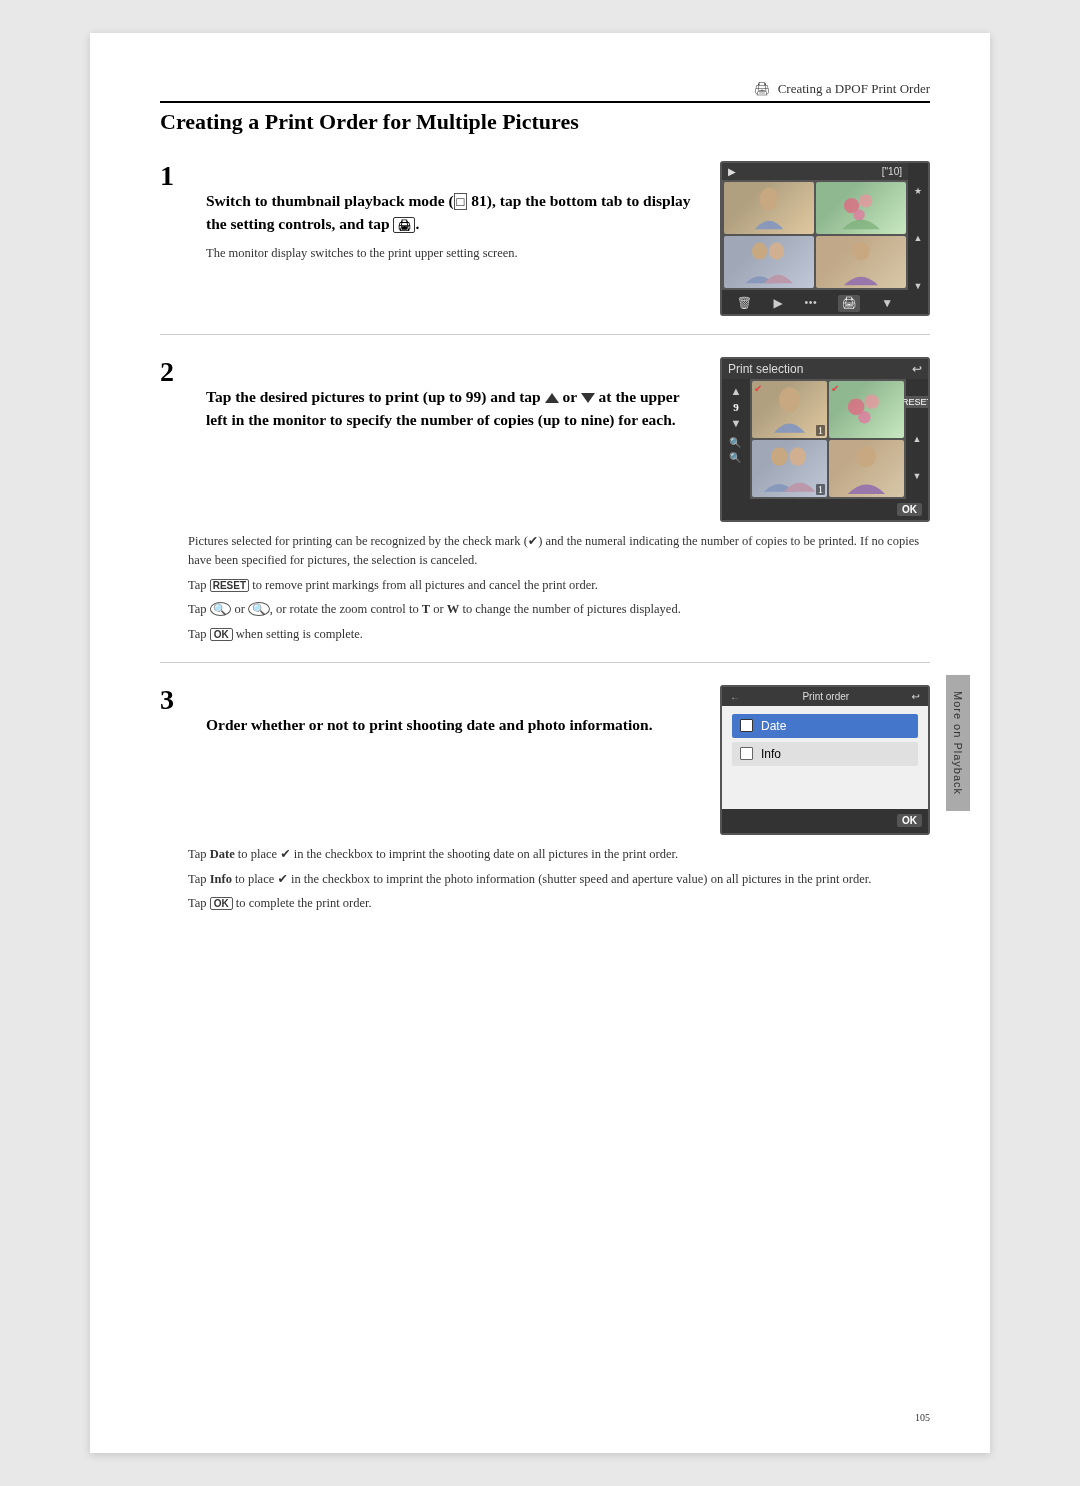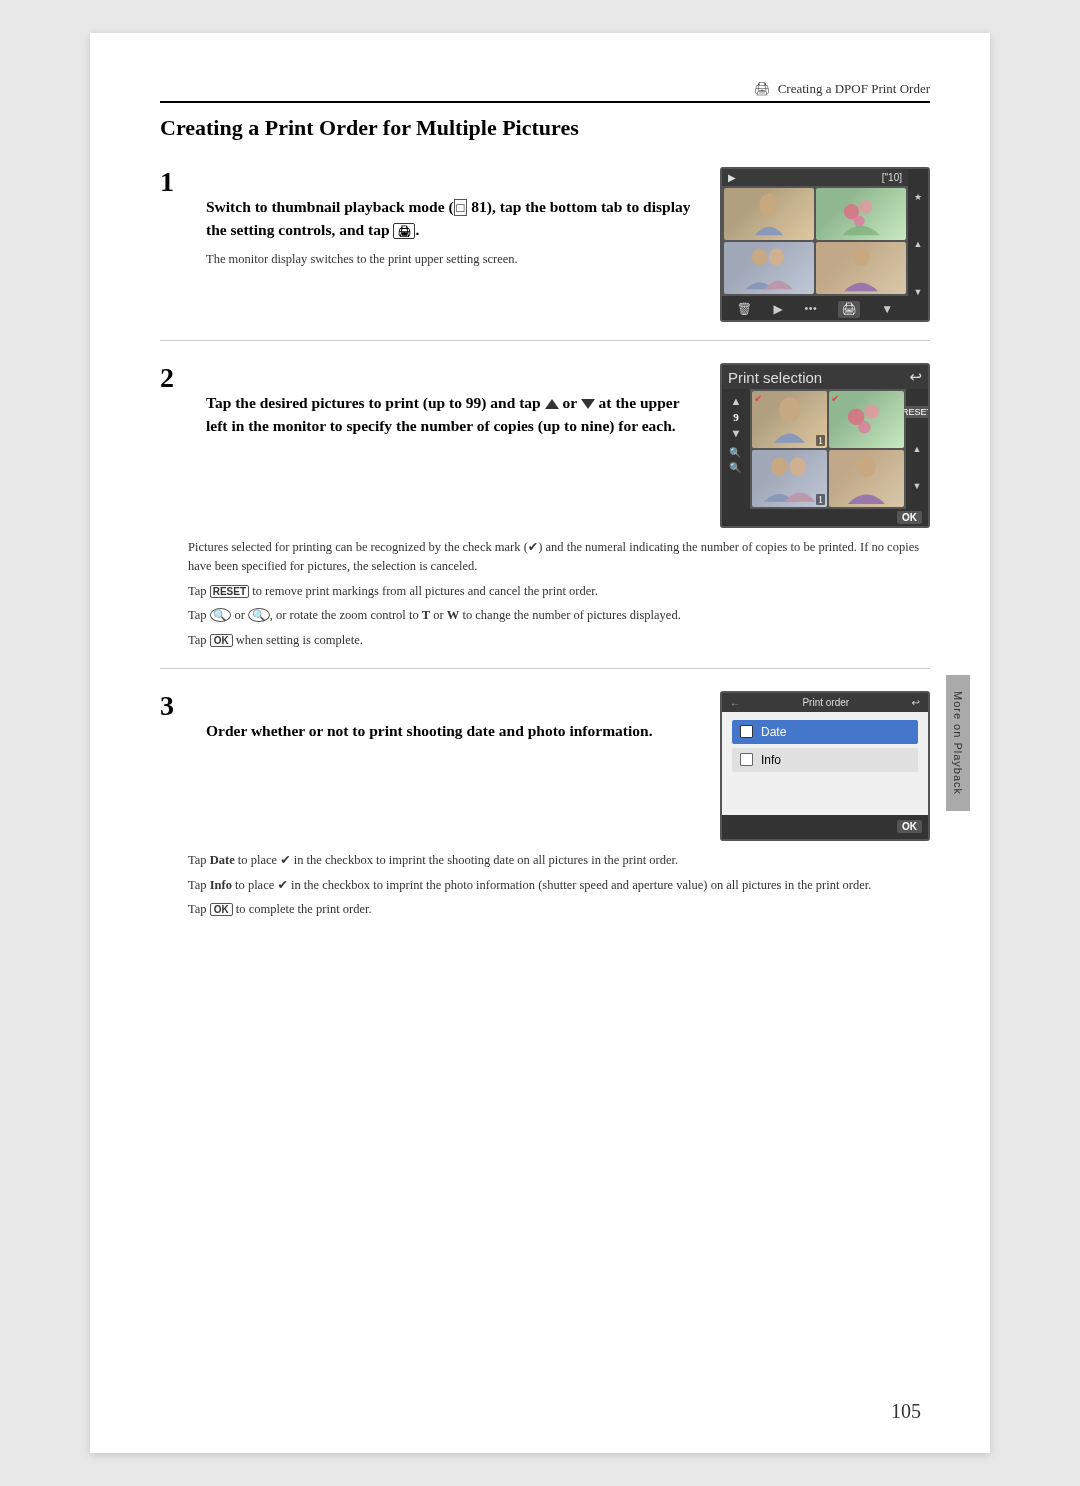--- a/index.html
+++ b/index.html
@@ -29,21 +29,21 @@
     }
     .page-header-icon {
       font-size: 13px;
       margin-right: 4px;
     }
     .main-title {
       font-size: 22px;
       font-weight: bold;
       margin-bottom: 26px;
       border-top: 2px solid #000;
-      padding-top: 12px;
+      padding-top: 6px;
     }
     .step-section {
       display: flex;
       flex-direction: column;
       margin-bottom: 22px;
       border-bottom: 1px solid #ccc;
       padding-bottom: 18px;
     }
     .step-row {
       display: flex;
@@ -174,21 +174,21 @@
     }
 
     
     .screen2 {
       width: 210px;
       height: 165px;
     }
     .screen2-header {
       background: #3a3a3a;
       color: #ddd;
-      font-size: 15px;
+      font-size: 12px;
       padding: 3px 6px;
       display: flex;
       justify-content: space-between;
       align-items: center;
       font-family: Arial, sans-serif;
     }
     .screen2-left {
       width: 28px;
       background: #333;
       display: flex;
@@ -312,22 +312,22 @@
       font-size: 11px;
       padding: 6px 16px;
       letter-spacing: 1px;
       white-space: nowrap;
       font-family: Arial, sans-serif;
     }
 
     .page-number {
       position: absolute;
       bottom: 30px;
-      right: 69px;
-      font-size: 20px;
+      right: 60px;
+      font-size: 10px;
       color: #333;
     }
 
     .step-notes-block {
       margin-top: 10px;
       margin-left: 28px;
     }
 
     .thumb-mark {
       position: absolute;

